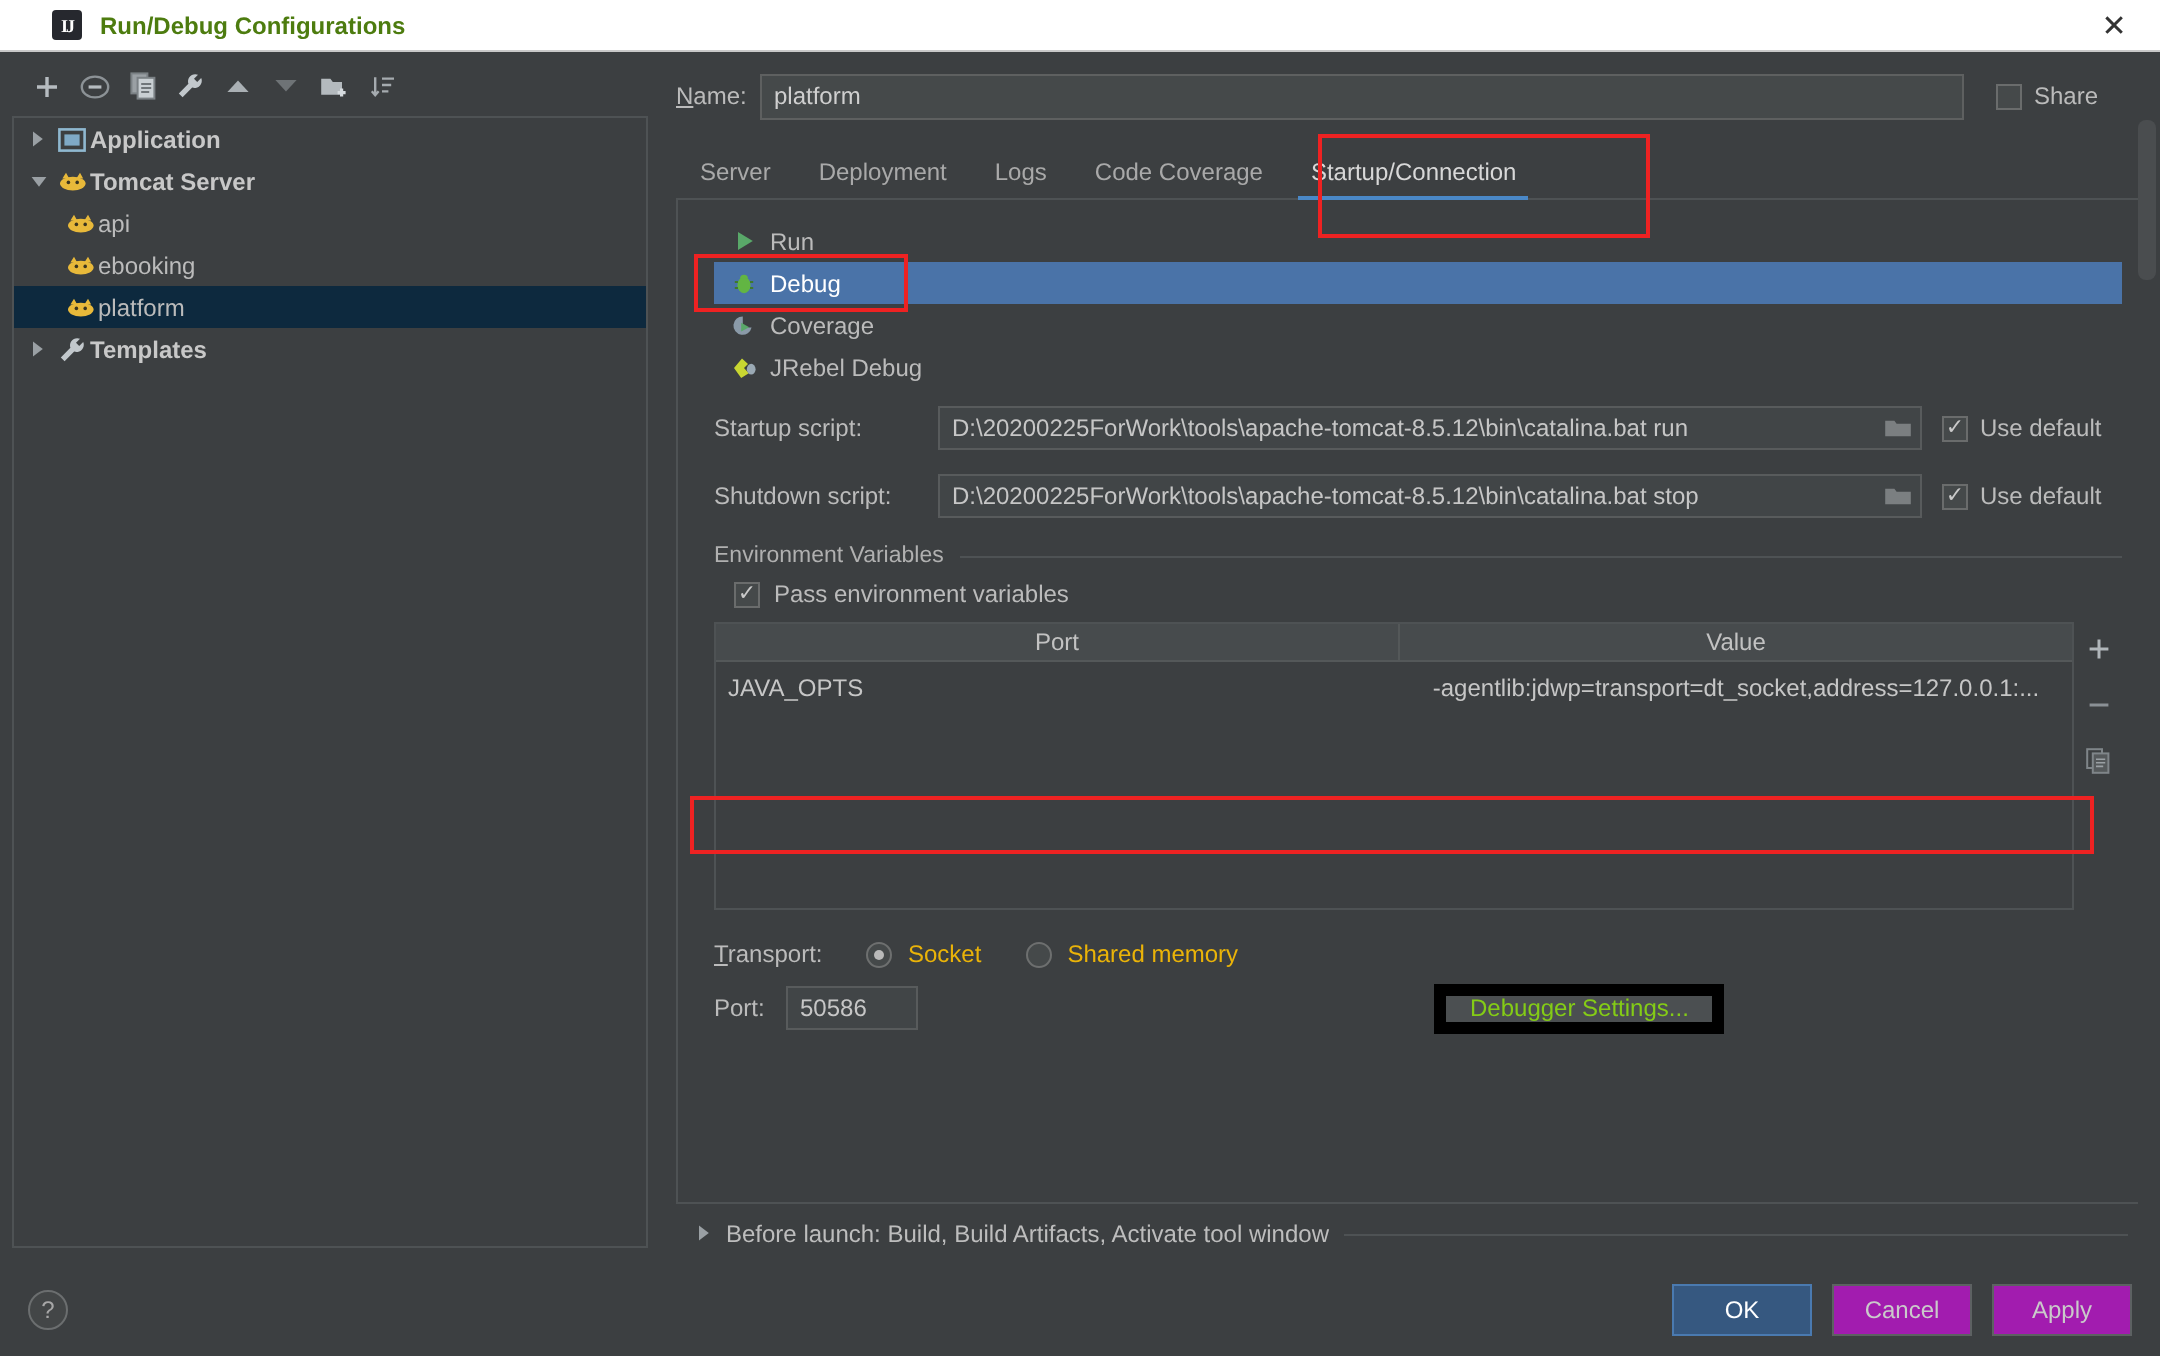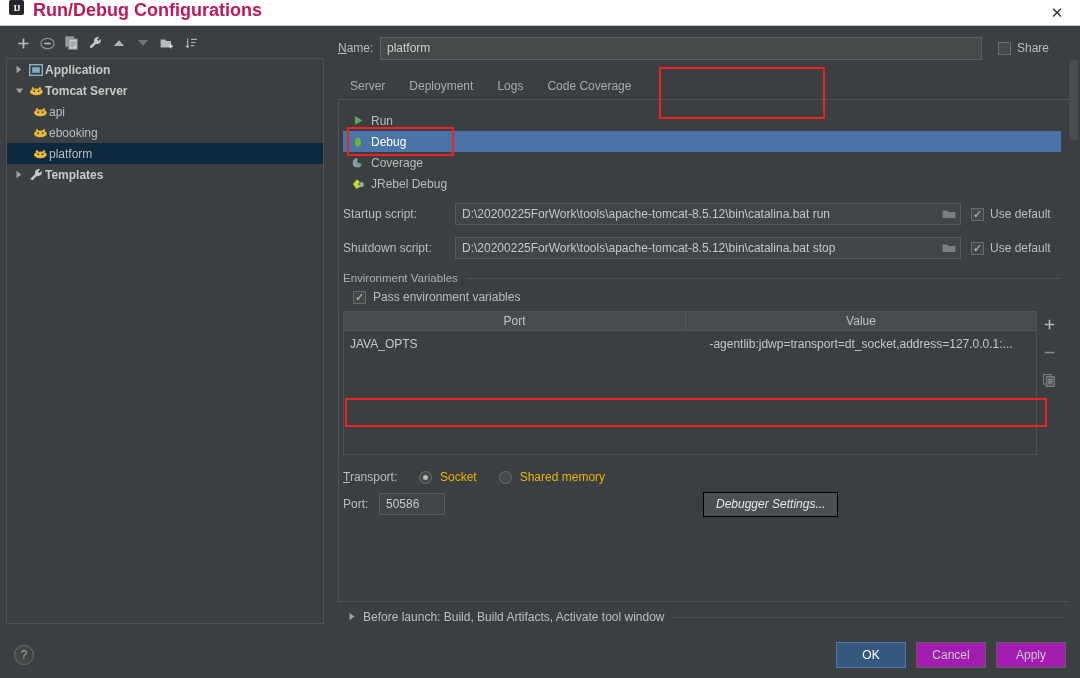--- a/index.html
+++ b/index.html
@@ -11,34 +11,35 @@
     font-size:12px;
     color:#bbbbbb;
     overflow:hidden;
     position:relative;
   }
 
   
   #titlebar {
     height:26px; width:100%;
     background:#ffffff;
-    display:flex; align-items:flex-start;
+    display:flex; align-items:center;
     border-bottom:1px solid #c8c8c8;
     position:relative;
+    padding-left:17px;
   }
   #titlebar .app-icon {
     width:15px; height:15px; margin-left:9px; margin-right:9px;
     background:#26282e; border-radius:2px;
     color:#ffffff; font-size:9px; font-weight:bold;
     display:flex; align-items:center; justify-content:center;
     letter-spacing:-1px;
     font-family:"Liberation Serif", serif;
   }
   #titlebar .title-text {
-    color:#be185d; font-size:18px; font-weight:600;
+    color:#4d7c0f; font-size:12px; font-weight:600;
     font-family:"Liberation Sans", sans-serif;
   }
   #titlebar .close-btn {
     position:absolute; right:0; top:0; width:46px; height:26px;
     display:flex; align-items:center; justify-content:center;
     color:#333333; font-size:15px; font-family:"Liberation Sans", sans-serif;
   }
 
   
   #dialog {
@@ -113,21 +114,21 @@
   .tab.active { color:#d8d8d8; }
   .tab.active::after {
     content:""; position:absolute; left:6px; right:6px; bottom:-1px;
     height:2px; background:#4a88c7;
   }
 
   
   .tab-content {
     flex:1; min-height:0;
     border:1px solid #4e5254; border-top:none;
-    padding:8px 10px 6px 4px;
+    padding:8px 10px 6px 18px;
     display:flex; flex-direction:column;
     overflow:hidden;
   }
 
   .mode-list { margin-top:2px; margin-bottom:8px; }
   .mode-row {
     height:21px; display:flex; align-items:center; gap:6px;
     padding-left:8px; font-size:12px; color:#bbbbbb;
   }
   .mode-row.selected { background:#4a73a8; color:#ffffff; }
@@ -178,24 +179,23 @@
   .radio.sel::after { content:""; width:5px; height:5px; border-radius:50%; background:#b9b9b9; }
   .port-row { display:flex; align-items:center; height:30px; }
   .port-label { width:36px; flex:0 0 36px; color:#bbbbbb; }
   .port-input {
     width:66px; height:22px; background:#414547; border:1px solid #585b5c;
     color:#c6c6c6; padding:0 6px; line-height:20px;
     font-family:"Liberation Sans", sans-serif; font-size:12px;
   }
   .dbg-btn {
     margin-left:258px; height:25px; padding:0 12px;
-    background:#4b4f51; border:1px solid #000000; color:#e5e5e5;
+    background:#4b4f51; border:6px solid #000000; color:#84cc16;
     display:flex; align-items:center; font-size:12px;
     font-family:"Liberation Sans", sans-serif;
-    font-style:italic;
   }
 
   
   .before-launch { display:flex; align-items:center; gap:7px; height:30px; padding:0 8px 0 10px; }
   .bl-text { color:#bdbdbd; font-size:12px; white-space:nowrap; }
   .bl-line { flex:1; height:1px; background:#4e5254; }
 
   
   #bottom-bar { height:46px; display:flex; align-items:center; padding:0 14px; position:relative; }
   .help-btn {
@@ -385,20 +385,21 @@
           <span class="cb"></span>
           <span>Share</span>
         </div>
       </div>
 
       <div class="tabs">
         <div class="tab">Server</div>
         <div class="tab">Deployment</div>
         <div class="tab">Logs</div>
         <div class="tab">Code Coverage</div>
+        <div class="tab active">Startup/Connection</div>
       </div>
 
       <div class="tab-content">
 
         <div class="mode-list">
           <div class="mode-row">
             <span class="mode-ico">
               <svg width="11" height="11" viewBox="0 0 11 11">
                   <path d="M2 1 9.4 5.5 2 10z" fill="#59a869"></path>
                 </svg>

